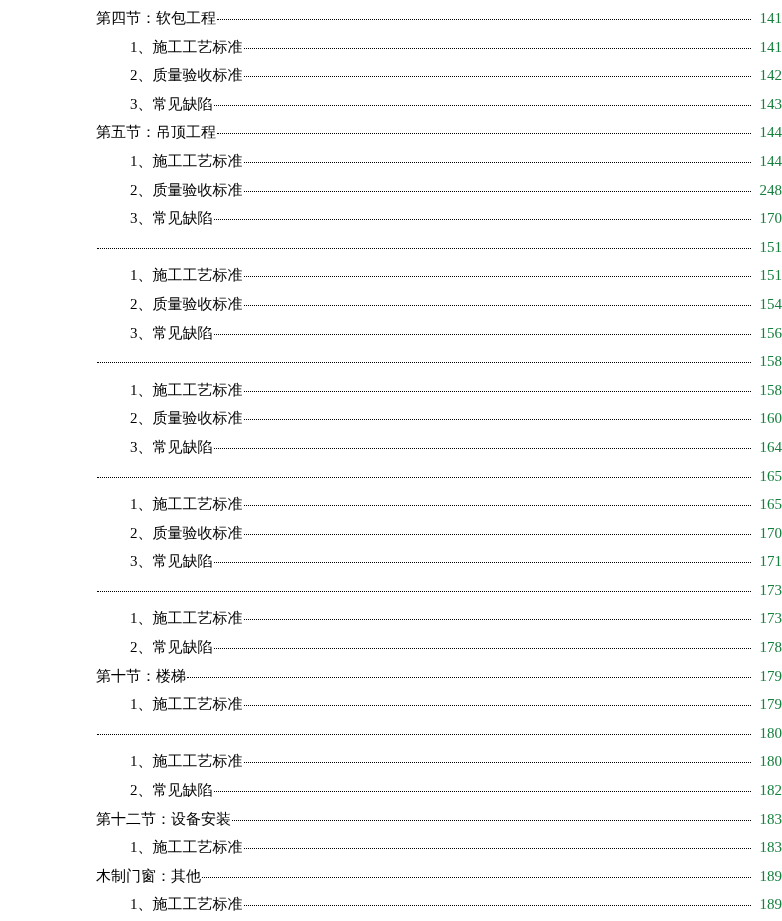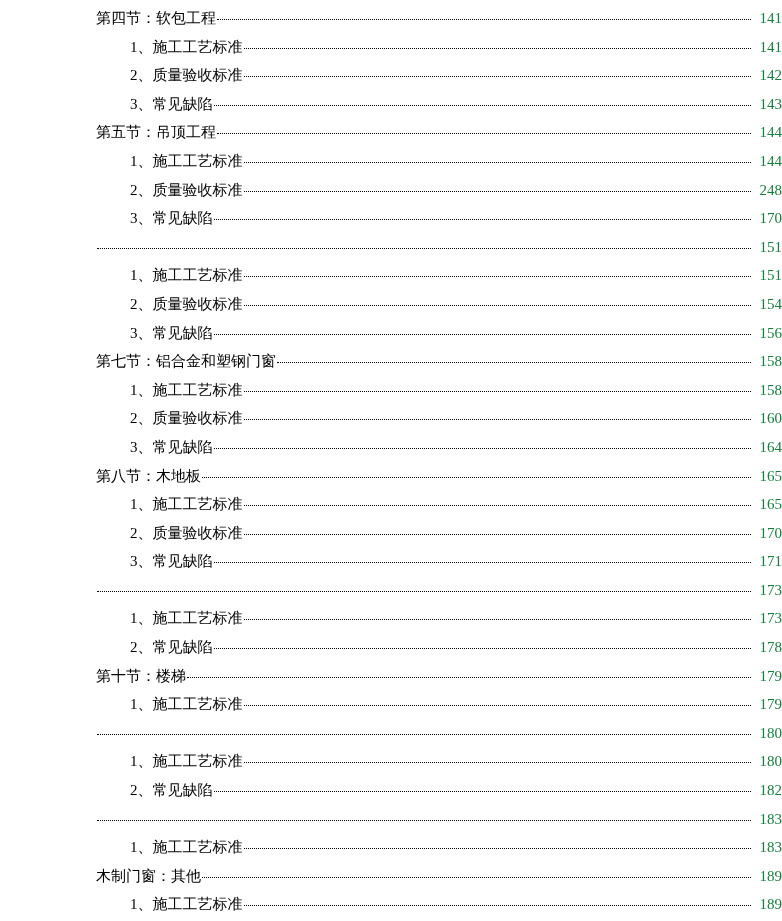--- a/index.html
+++ b/index.html
@@ -118,41 +118,39 @@
         <span class="label">2、质量验收标准</span>
         <span class="leader"></span>
         <span class="page-no">154</span>
       </li>
       <li class="toc-entry lvl-item">
         <span class="label">3、常见缺陷</span>
         <span class="leader"></span>
         <span class="page-no">156</span>
       </li>
       <li class="toc-entry lvl-section">
-        <span class="label">第七节：铝合金和塑钢门窗</span>
         <span class="leader"></span>
         <span class="page-no">158</span>
       </li>
       <li class="toc-entry lvl-item">
         <span class="label">1、施工工艺标准</span>
         <span class="leader"></span>
         <span class="page-no">158</span>
       </li>
       <li class="toc-entry lvl-item">
         <span class="label">2、质量验收标准</span>
         <span class="leader"></span>
         <span class="page-no">160</span>
       </li>
       <li class="toc-entry lvl-item">
         <span class="label">3、常见缺陷</span>
         <span class="leader"></span>
         <span class="page-no">164</span>
       </li>
       <li class="toc-entry lvl-section">
-        <span class="label">第八节：木地板</span>
         <span class="leader"></span>
         <span class="page-no">165</span>
       </li>
       <li class="toc-entry lvl-item">
         <span class="label">1、施工工艺标准</span>
         <span class="leader"></span>
         <span class="page-no">165</span>
       </li>
       <li class="toc-entry lvl-item">
         <span class="label">2、质量验收标准</span>
@@ -196,20 +194,21 @@
         <span class="label">1、施工工艺标准</span>
         <span class="leader"></span>
         <span class="page-no">180</span>
       </li>
       <li class="toc-entry lvl-item">
         <span class="label">2、常见缺陷</span>
         <span class="leader"></span>
         <span class="page-no">182</span>
       </li>
       <li class="toc-entry lvl-section">
+        <span class="label">第十二节：设备安装</span>
         <span class="leader"></span>
         <span class="page-no">183</span>
       </li>
       <li class="toc-entry lvl-item">
         <span class="label">1、施工工艺标准</span>
         <span class="leader"></span>
         <span class="page-no">183</span>
       </li>
       <li class="toc-entry lvl-section">
         <span class="label">木制门窗：其他</span>

